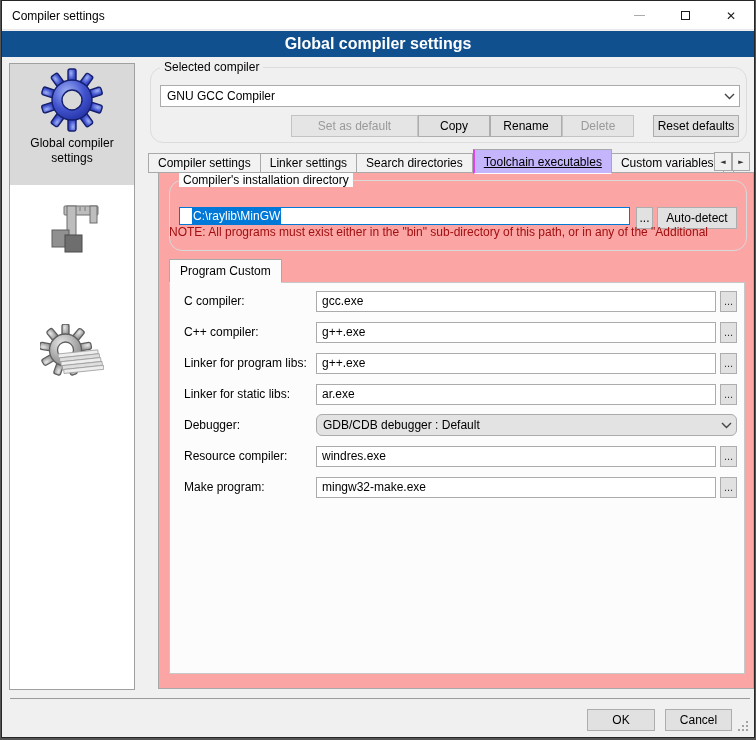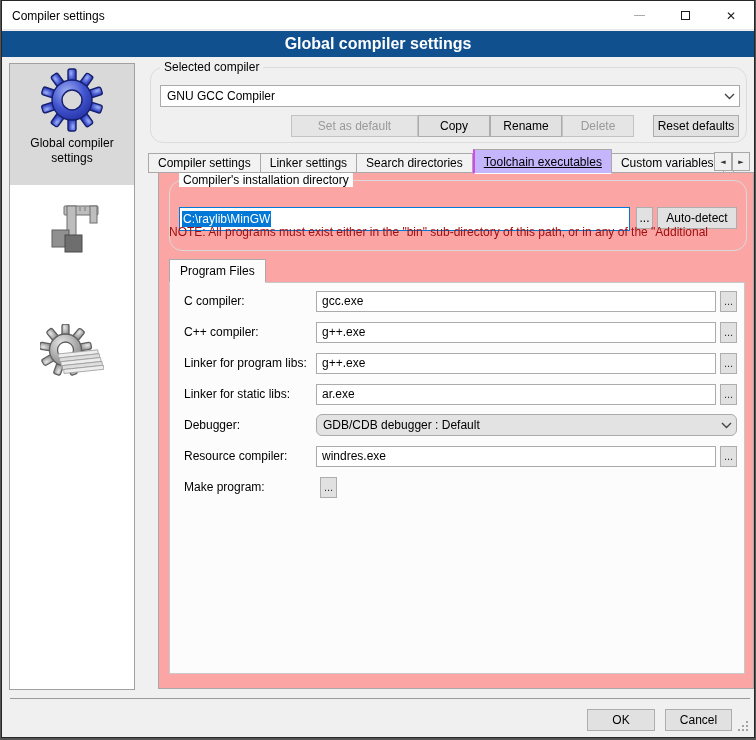--- a/index.html
+++ b/index.html
@@ -54,21 +54,21 @@
   .tab.active { height:25px; line-height:24px; background:#c4b5fd; border-left:2px solid #d946ef; position:relative; z-index:3; border-bottom:1px solid #FCFCFC; margin-bottom:-1px;text-decoration:underline; }
   .tab.clipped { width:36px; overflow:hidden; padding-right:0; }
   .tab-arrow { position:absolute; top:151px; width:18px; height:19px; background:#F0F0F0; border:1px solid #A9A9A9; font-size:7px; color:#333; display:flex; align-items:center; justify-content:center; padding:0; font-family:"DejaVu Sans",sans-serif; }
   .ta-left { left:712px; }
   .ta-right { left:730px; }
 
   
   .tabpage { position:absolute; left:146px; top:171px; width:596px; height:517px; background:#fca5a5; border:1px solid #A9A9A9; z-index:1;margin-left:10px; }
 
   .install-group { left:10px; top:7px; width:578px; height:71px; border-color:#D9D9D9; }
-  .dir-input { position:absolute; left:9px; top:26px; width:451px; height:24px; background:#FFF; border:1px solid #0078D7; display:flex; align-items:center; padding-left:2px; overflow:hidden; }
+  .dir-input { position:absolute; left:9px; top:26px; width:451px; height:18px; background:#FFF; border:1px solid #0078D7; display:flex; align-items:center; padding-left:12px; overflow:hidden; }
   .dir-input .sel-text { background:#0078D7; color:#FFF; white-space:nowrap; padding:1px 1px; }
   .g-browse { position:absolute; left:466px; top:26px; width:17px; height:22px; }
   .g-autodetect { position:absolute; left:487px; top:26px; width:80px; height:22px; }
   .note { position:absolute; left:10px; top:52px; width:558px; white-space:nowrap; overflow:hidden; color:#A01010; }
 
   
   .subtabstrip { position:absolute; left:10px; top:85px; height:24px; display:flex; align-items:flex-end; }
   .subtab { height:21px; line-height:20px; padding:0 10px; background:#F2F2F2; border:1px solid #A9A9A9; border-left:none; white-space:nowrap; }
   .subtab:first-child { border-left:1px solid #A9A9A9; }
   .subtab.active { height:24px; line-height:23px; background:#FCFCFC; border-bottom:1px solid #FCFCFC; margin-bottom:-1px; position:relative; z-index:3; }
@@ -235,21 +235,21 @@
       <span class="group-label on-white">Compiler's installation directory</span>
       <div class="dir-input">
         <span class="sel-text">C:\raylib\MinGW</span>
       </div>
       <button class="btn g-browse">...</button>
       <button class="btn g-autodetect">Auto-detect</button>
     </div>
     <div class="note">NOTE: All programs must exist either in the "bin" sub-directory of this path, or in any of the "Additional</div>
 
     <div class="subtabstrip">
-      <div class="subtab active">Program Files</div>
+      <div class="subtab active">Program Custom</div>
     </div>
 
     <div class="subpage">
       <div class="row" style="top:7px">
         <span class="flabel">C compiler:</span>
         <input class="fin" value="gcc.exe" style="">
         <button class="browse">...</button>
       </div>
       <div class="row" style="top:38px">
         <span class="flabel">C++ compiler:</span>
@@ -277,20 +277,21 @@
           </span>
         </div>
       </div>
       <div class="row" style="top:162px">
         <span class="flabel">Resource compiler:</span>
         <input class="fin" value="windres.exe" style="">
         <button class="browse">...</button>
       </div>
       <div class="row" style="top:193px">
         <span class="flabel">Make program:</span>
+        <input class="fin" value="mingw32-make.exe" style="">
         <button class="browse">...</button>
       </div>
     </div>
   </div>
 
   <div class="footer-line"></div>
   <button class="btn ok-btn">OK</button>
   <button class="btn cancel-btn">Cancel</button>
   <div class="grip"></div>
 

